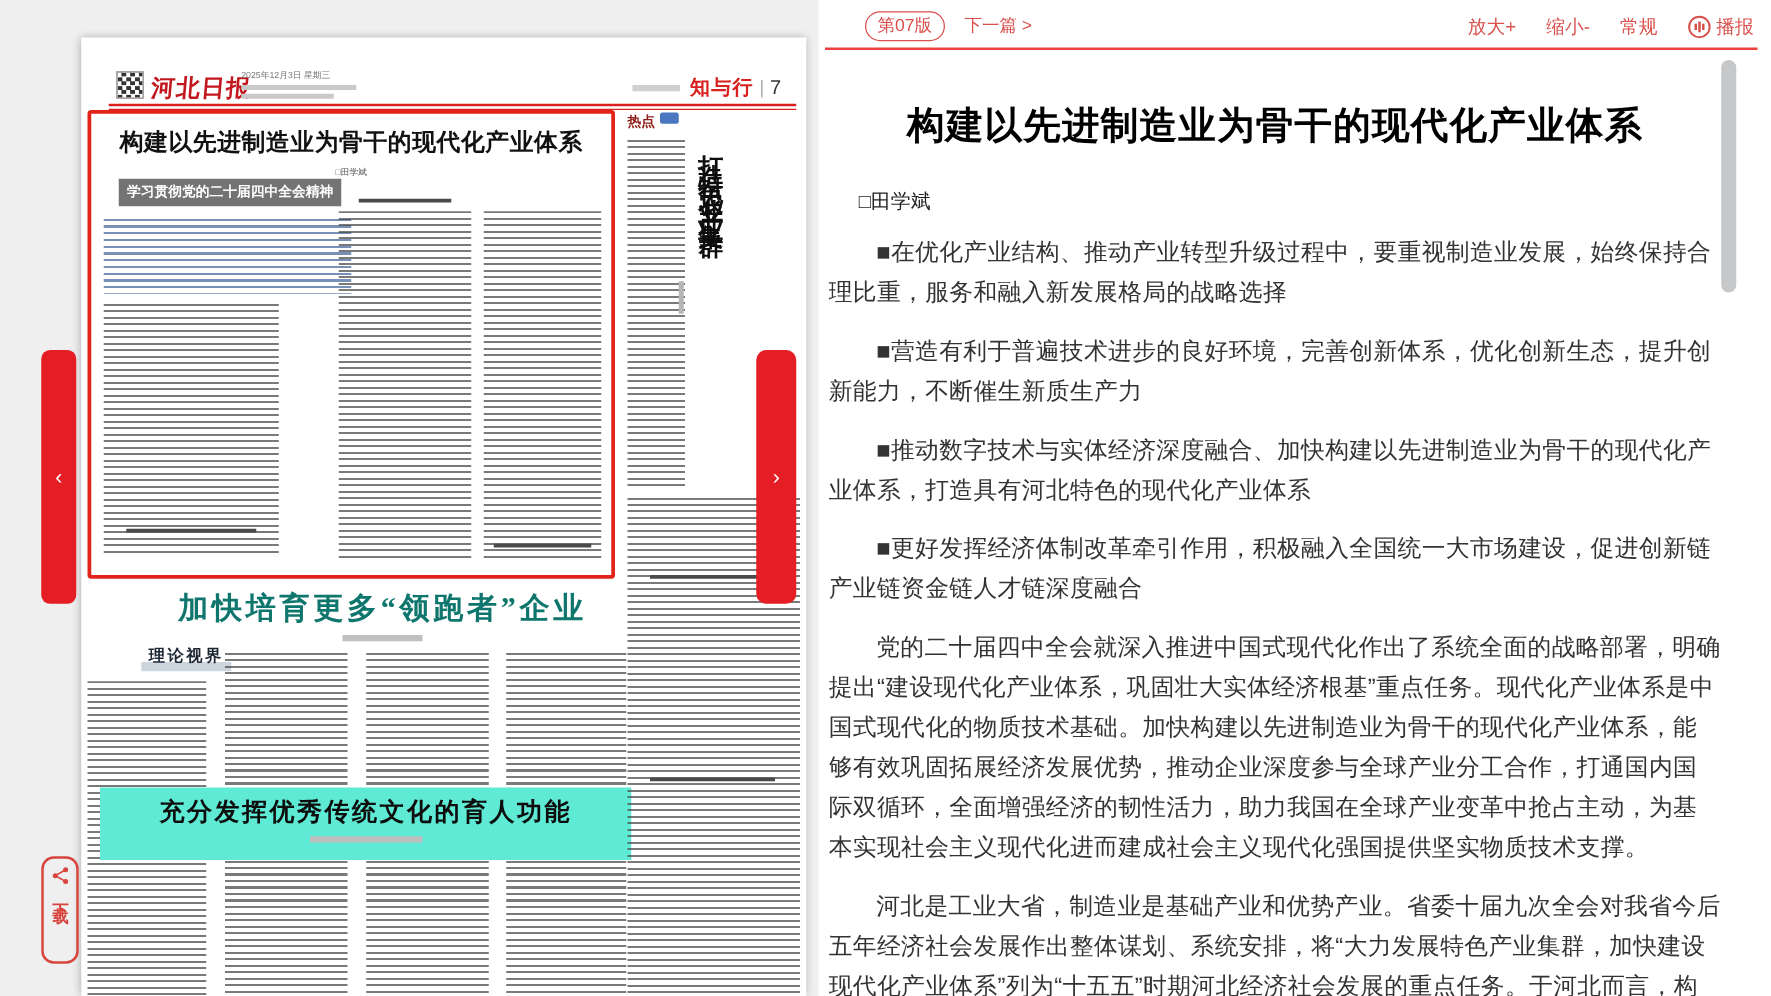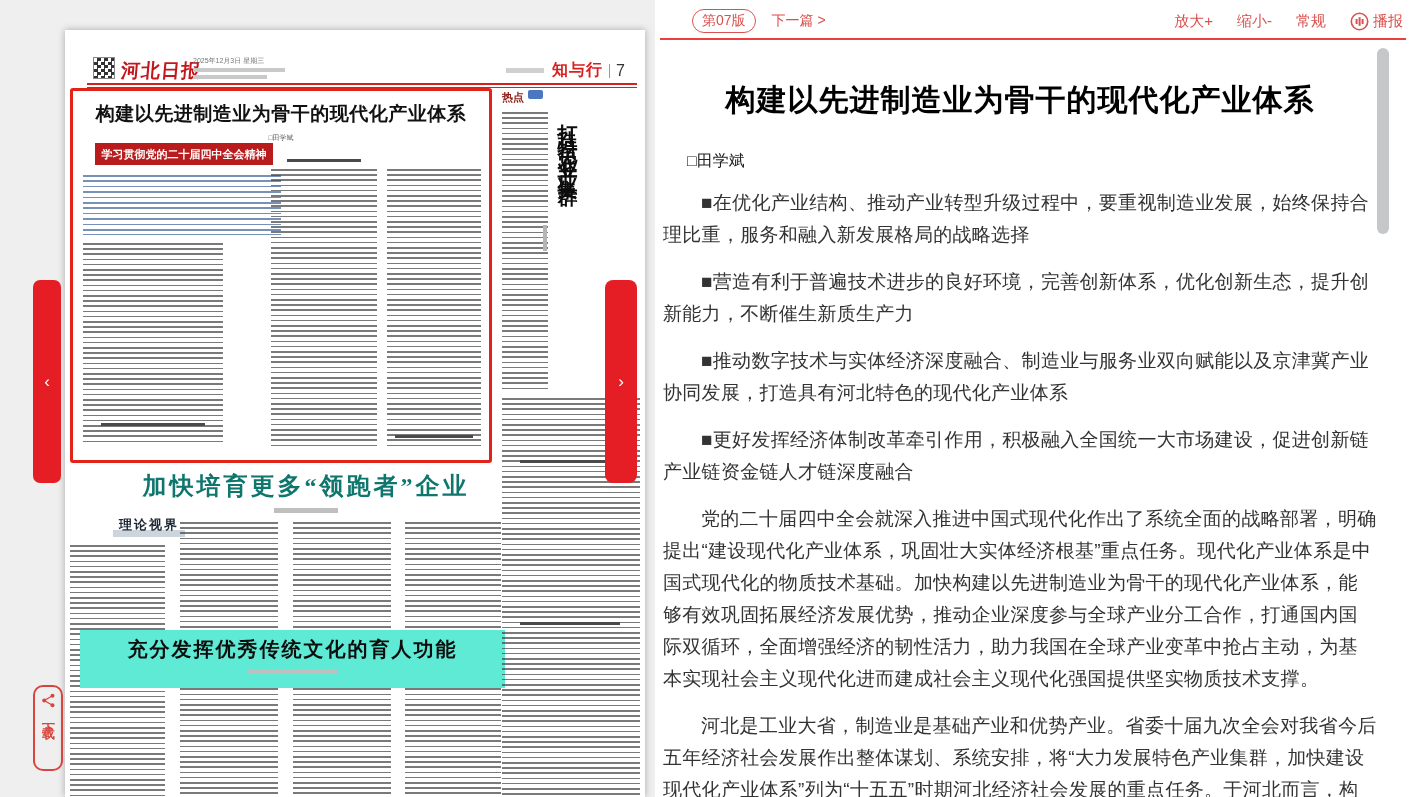--- a/index.html
+++ b/index.html
@@ -24,21 +24,21 @@
   .sec-page { font-size:16px; color:#333; }
   .masthead-rule { position:absolute; left:22px; right:8px; top:53px; height:5px;
                    border-top:2px solid #d8211f; border-bottom:1px solid #d8211f; }
 
   
   .hl-box { position:absolute; left:5px; top:58px; width:422px; height:375px;
             border:3px solid #e2231a; border-radius:3px; background:#fff; }
   .lead-headline { margin-top:10px; text-align:center; font-size:19px; font-weight:bold;
                    color:#111; letter-spacing:.5px; }
   .lead-author { text-align:center; font-size:7px; color:#555; margin-top:6px; }
-  .banner { position:absolute; left:22px; top:52px; width:178px; height:22px; background:#b91c1c;
+  .banner { position:absolute; left:22px; top:52px; width:178px; height:22px; background:#737373;
             color:#fff; font-size:11px; font-weight:bold; text-align:center; line-height:22px; }
 
   .sim { position:absolute;
          background: repeating-linear-gradient(180deg, rgba(70,70,70,.72) 0 1.6px, transparent 1.6px 5.2px); }
   .sim-blue { background: repeating-linear-gradient(180deg, rgba(95,125,170,.85) 0 1.7px, transparent 1.7px 5.4px); }
   .shead { position:absolute; height:3px; background:#4a4a4a; }
 
   
   .h2-band { position:absolute; left:40px; top:440px; width:402px; height:46px; background:#fff; text-align:center; }
   .headline2 { font-family:"Liberation Serif",serif; font-weight:bold; font-size:24px; color:#0f766e;
@@ -191,20 +191,20 @@
       <span>播报</span>
     </span>
   </div>
   <div class="divider"></div>
 
   <div class="article">
     <h1 class="a-title">构建以先进制造业为骨干的现代化产业体系</h1>
     <div class="a-author">□田学斌</div>
     <p>■在优化产业结构、推动产业转型升级过程中，要重视制造业发展，始终保持合理比重，服务和融入新发展格局的战略选择</p>
     <p>■营造有利于普遍技术进步的良好环境，完善创新体系，优化创新生态，提升创新能力，不断催生新质生产力</p>
-    <p>■推动数字技术与实体经济深度融合、制造业与服务业双向赋能以及京津冀产业协同发展，打造具有河北特色的现代化产业体系</p>
+    <p>■推动数字技术与实体经济深度融合、加快构建以先进制造业为骨干的现代化产业体系，打造具有河北特色的现代化产业体系</p>
     <p>■更好发挥经济体制改革牵引作用，积极融入全国统一大市场建设，促进创新链产业链资金链人才链深度融合</p>
     <p>党的二十届四中全会就深入推进中国式现代化作出了系统全面的战略部署，明确提出“建设现代化产业体系，巩固壮大实体经济根基”重点任务。现代化产业体系是中国式现代化的物质技术基础。加快构建以先进制造业为骨干的现代化产业体系，能够有效巩固拓展经济发展优势，推动企业深度参与全球产业分工合作，打通国内国际双循环，全面增强经济的韧性活力，助力我国在全球产业变革中抢占主动，为基本实现社会主义现代化进而建成社会主义现代化强国提供坚实物质技术支撑。</p>
     <p>河北是工业大省，制造业是基础产业和优势产业。省委十届九次全会对我省今后五年经济社会发展作出整体谋划、系统安排，将“大力发展特色产业集群，加快建设现代化产业体系”列为“十五五”时期河北经济社会发展的重点任务。于河北而言，构建以先进制造业为骨干的现代化产业体系，是立足新发展阶段、贯彻新发展理念、服务和融入新发展格局的战略选择，是深入贯彻落实党中央决策部署，推动经济强省、美丽河北建设迈上新台阶的关键支撑。“十五五”时期，河北发展面临新机遇，要立足自身产业基础、区位交通、资源禀赋等方面比较优势，把发展经济的着力点放在实体经济上，坚持智能化、绿色化、融合化方向，统筹好培育新动能和更新旧动能的关系，以先进制造业为骨</p>
   </div>
 
   <div class="scroll-thumb"></div>
 </div>
 
 </body></html>

